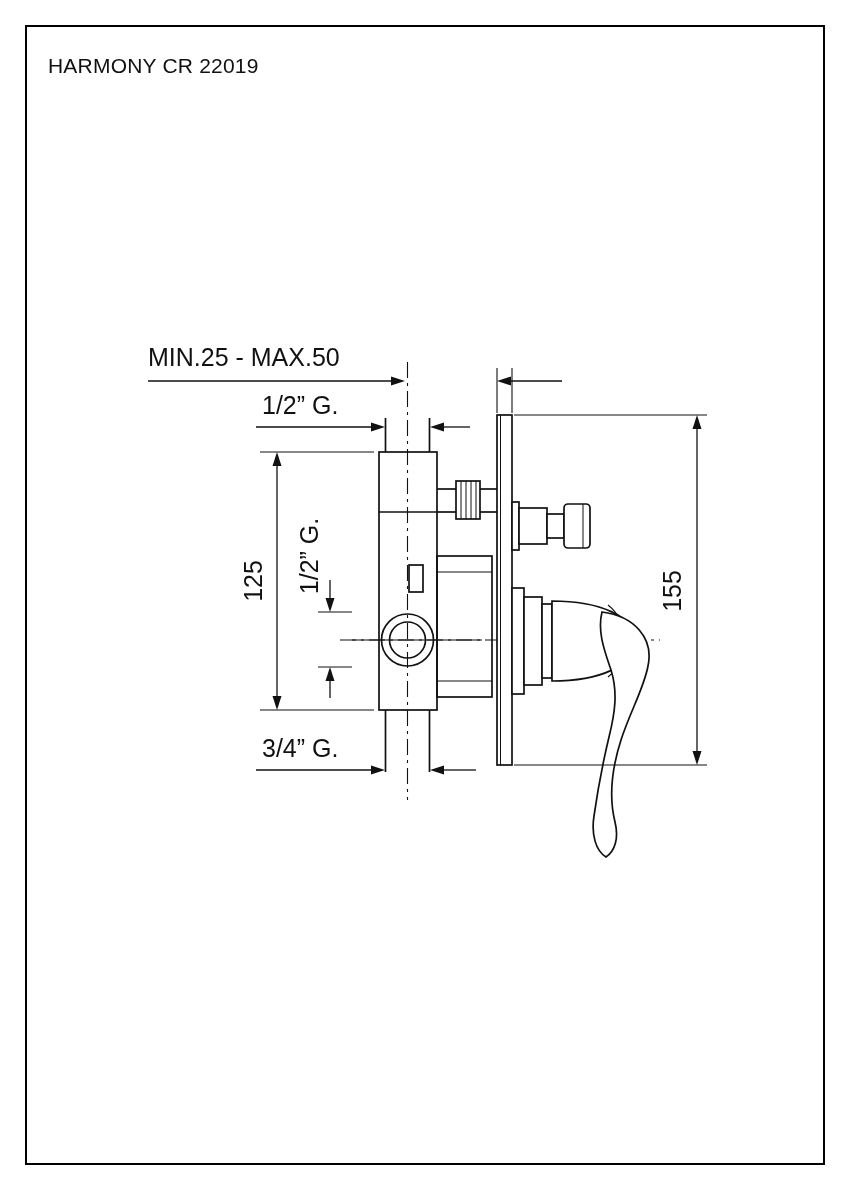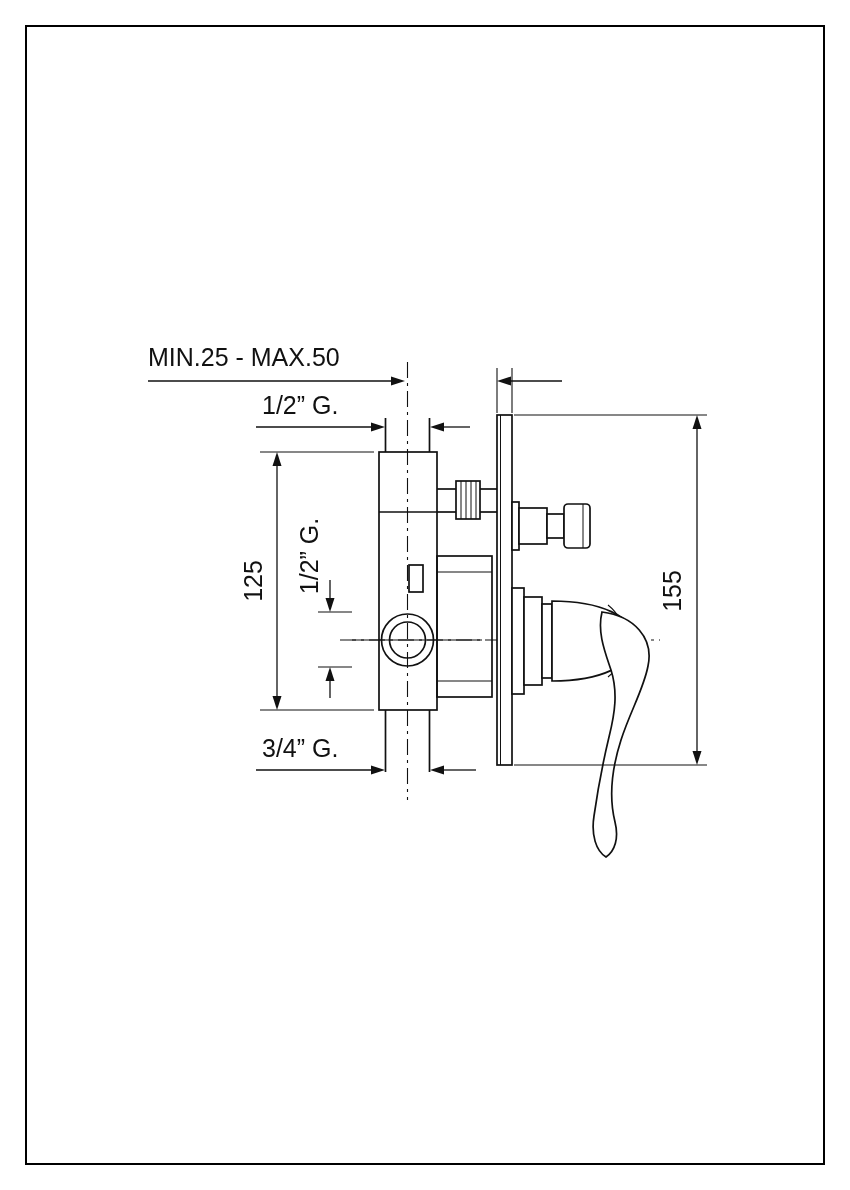--- a/index.html
+++ b/index.html
@@ -31,20 +31,21 @@
     font-family:"Liberation Sans", sans-serif;
     fill:#111;
   }
   .dimtext{font-size:25px;}
 </style>
 </head>
 <body>
 
 <div class="page">
   <div class="frame"></div>
+  <div class="title">HARMONY CR 22019</div>
 
   <svg class="drawing" viewBox="0 0 850 1190" xmlns="http://www.w3.org/2000/svg">
 
     <g stroke="#111" stroke-width="1.1" stroke-dasharray="16 5 3 5" fill="none">
       <line x1="407.5" y1="362" x2="407.5" y2="800"></line>
       <line x1="340" y1="640" x2="660" y2="640"></line>
     </g>
 
     <g stroke="#111" stroke-width="1.7" fill="none">
 

